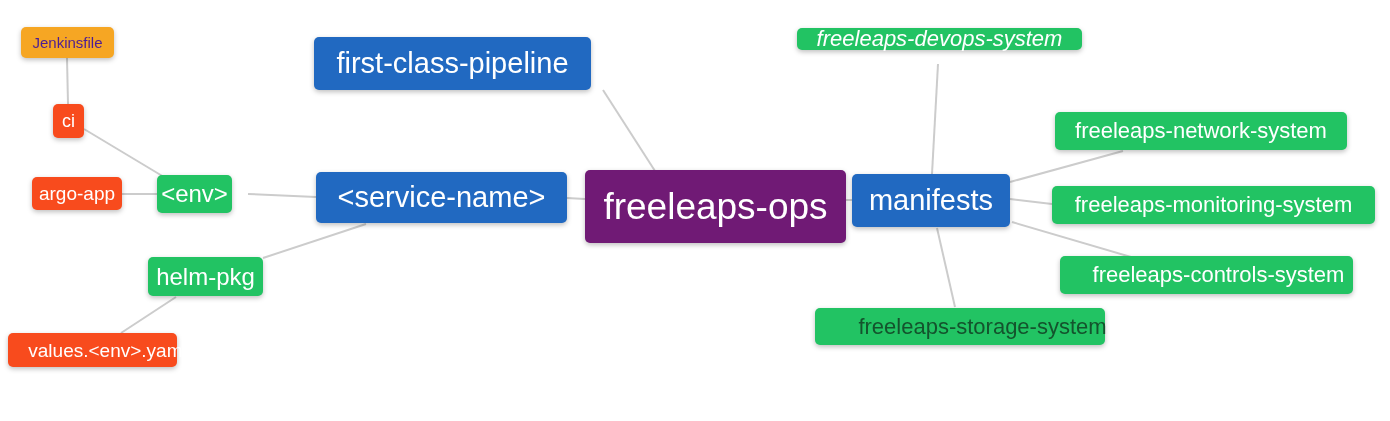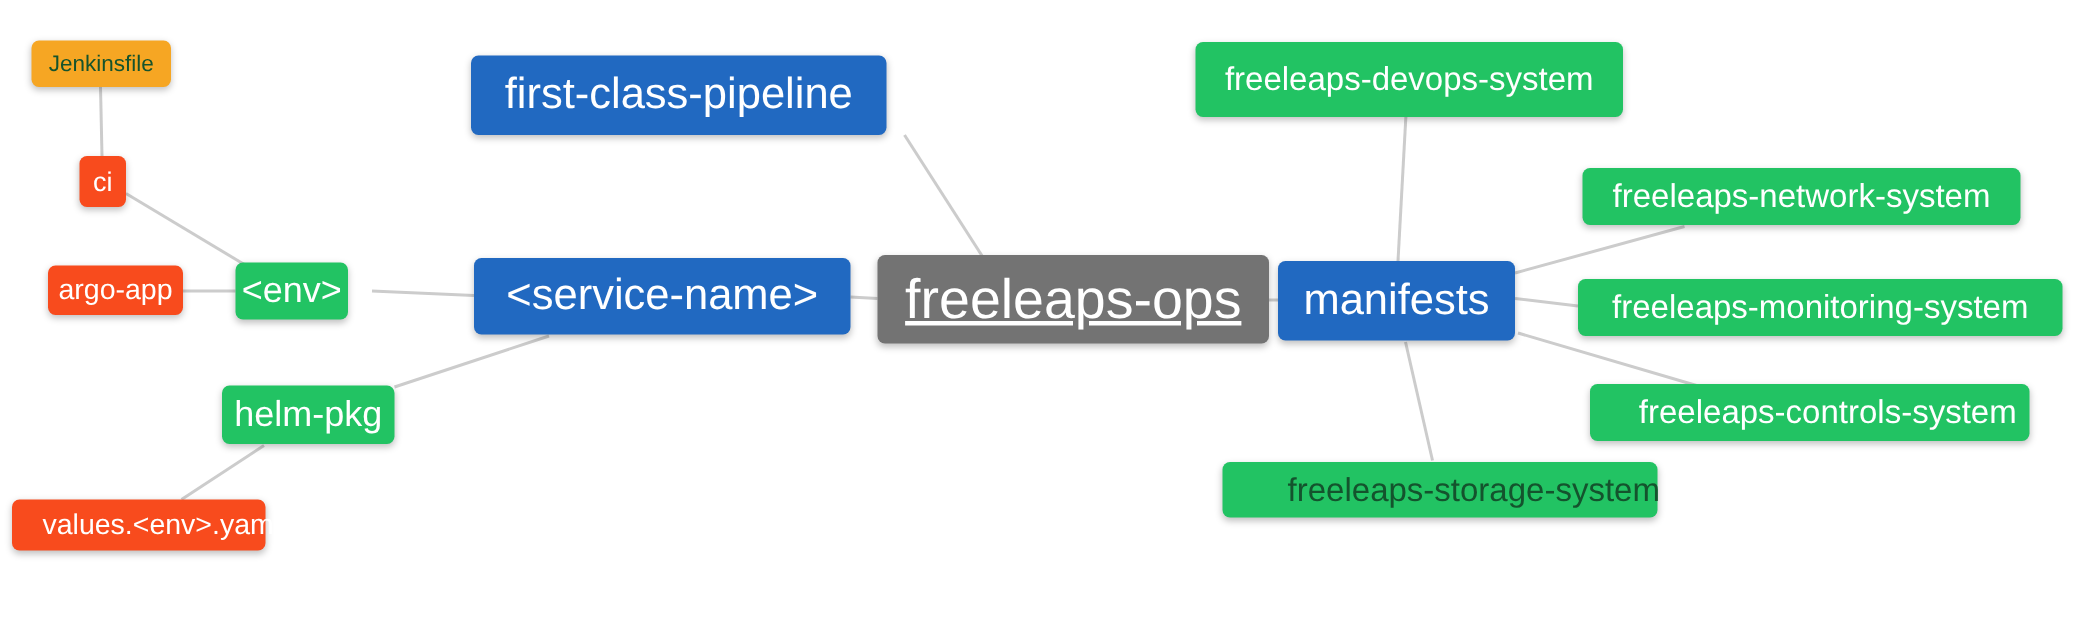--- a/index.html
+++ b/index.html
@@ -49,29 +49,29 @@
       <line x1="366" y1="224" x2="263" y2="258" stroke="#cccccc" stroke-width="2"></line>
       <line x1="176" y1="297" x2="121" y2="333" stroke="#cccccc" stroke-width="2"></line>
       <line x1="846" y1="200" x2="852" y2="200" stroke="#cccccc" stroke-width="2"></line>
       <line x1="932" y1="174" x2="938" y2="64" stroke="#cccccc" stroke-width="2"></line>
       <line x1="1010" y1="182" x2="1123" y2="151" stroke="#cccccc" stroke-width="2"></line>
       <line x1="1010" y1="199" x2="1052" y2="204" stroke="#cccccc" stroke-width="2"></line>
       <line x1="1012" y1="222" x2="1131" y2="257" stroke="#cccccc" stroke-width="2"></line>
       <line x1="937" y1="228" x2="955" y2="307" stroke="#cccccc" stroke-width="2"></line>
     </svg>
   <div id="node-layer">
-      <div class="node" style="left: 21px; top: 27px; width: 93px; height: 31px; font-size: 15px; background: rgb(246, 166, 35); color: #14532d;">Jenkinsfile</div>
+      <div class="node" style="left: 21px; top: 27px; width: 93px; height: 31px; font-size: 15px; background: rgb(246, 166, 35); color: #4c1d95;">Jenkinsfile</div>
       <div class="node" style="left: 53px; top: 104px; width: 31px; height: 34px; font-size: 18px; background: rgb(248, 75, 29); color: rgb(255, 255, 255);">ci</div>
       <div class="node" style="left: 32px; top: 177px; width: 90px; height: 33px; font-size: 19px; background: rgb(248, 75, 29); color: rgb(255, 255, 255);">argo-app</div>
       <div class="node" style="left: 157px; top: 175px; width: 75px; height: 38px; font-size: 24px; background: rgb(34, 195, 99); color: rgb(255, 255, 255);">&lt;env&gt;</div>
       <div class="node" style="left: 314px; top: 37px; width: 277px; height: 53px; font-size: 29px; background: rgb(33, 105, 193); color: rgb(255, 255, 255);">first-class-pipeline</div>
       <div class="node" style="left: 316px; top: 172px; width: 251px; height: 51px; font-size: 29px; background: rgb(33, 105, 193); color: rgb(255, 255, 255); text-align: right;">&lt;service-name&gt;</div>
-      <div class="node" style="left: 585px; top: 170px; width: 261px; height: 59px; font-size: 37px; background: #737373; color: rgb(255, 255, 255); text-decoration: underline;">freeleaps-ops</div>
+      <div class="node" style="left: 585px; top: 170px; width: 261px; height: 73px; font-size: 37px; background: #701a75; color: rgb(255, 255, 255);">freeleaps-ops</div>
       <div class="node" style="left: 852px; top: 174px; width: 158px; height: 53px; font-size: 29px; background: rgb(33, 105, 193); color: rgb(255, 255, 255);">manifests</div>
       <div class="node" style="left: 148px; top: 257px; width: 115px; height: 39px; font-size: 24px; background: rgb(34, 195, 99); color: rgb(255, 255, 255);">helm-pkg</div>
       <div class="node" style="left: 8px; top: 333px; width: 169px; height: 34px; font-size: 19px; background: rgb(248, 75, 29); color: rgb(255, 255, 255); padding-left: 30px;">values.&lt;env&gt;.yaml</div>
-      <div class="node" style="left: 797px; top: 28px; width: 285px; height: 50px; font-size: 22px; background: rgb(34, 195, 99); color: rgb(255, 255, 255);">freeleaps-devops-system</div>
+      <div class="node" style="left: 797px; top: 28px; width: 285px; height: 22px; font-size: 22px; background: rgb(34, 195, 99); color: rgb(255, 255, 255); font-style: italic;">freeleaps-devops-system</div>
       <div class="node" style="left: 1055px; top: 112px; width: 292px; height: 38px; font-size: 22px; background: rgb(34, 195, 99); color: rgb(255, 255, 255);">freeleaps-network-system</div>
       <div class="node" style="left: 1052px; top: 186px; width: 323px; height: 38px; font-size: 22px; background: rgb(34, 195, 99); color: rgb(255, 255, 255);">freeleaps-monitoring-system</div>
       <div class="node" style="left: 1060px; top: 256px; width: 293px; height: 38px; font-size: 22px; background: rgb(34, 195, 99); color: rgb(255, 255, 255); padding-left: 24px;">freeleaps-controls-system</div>
       <div class="node" style="left: 815px; top: 308px; width: 290px; height: 37px; font-size: 22px; background: rgb(34, 195, 99); color: #14532d; padding-left: 45px;">freeleaps-storage-system</div>
     </div>
 </div>
 
 </body></html>

